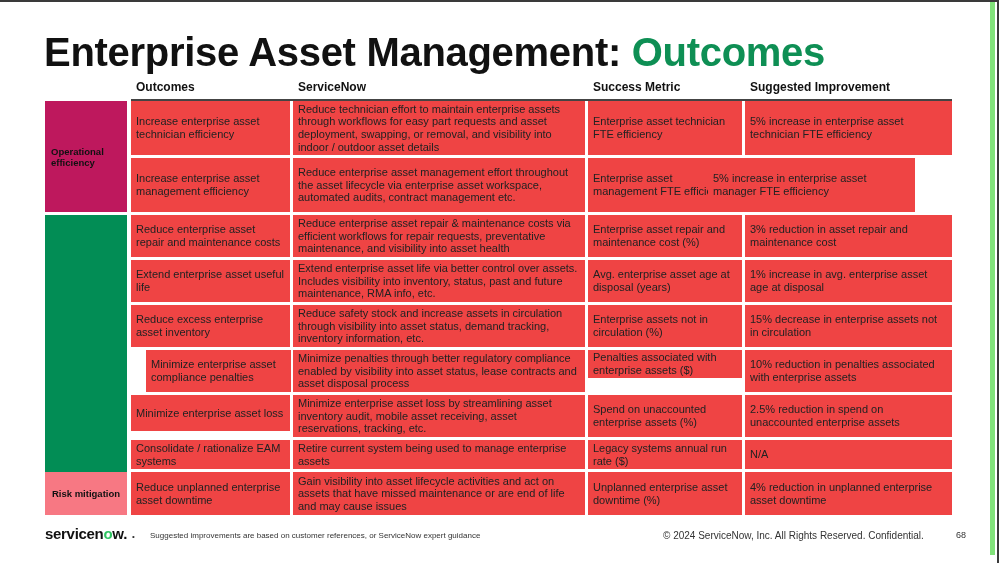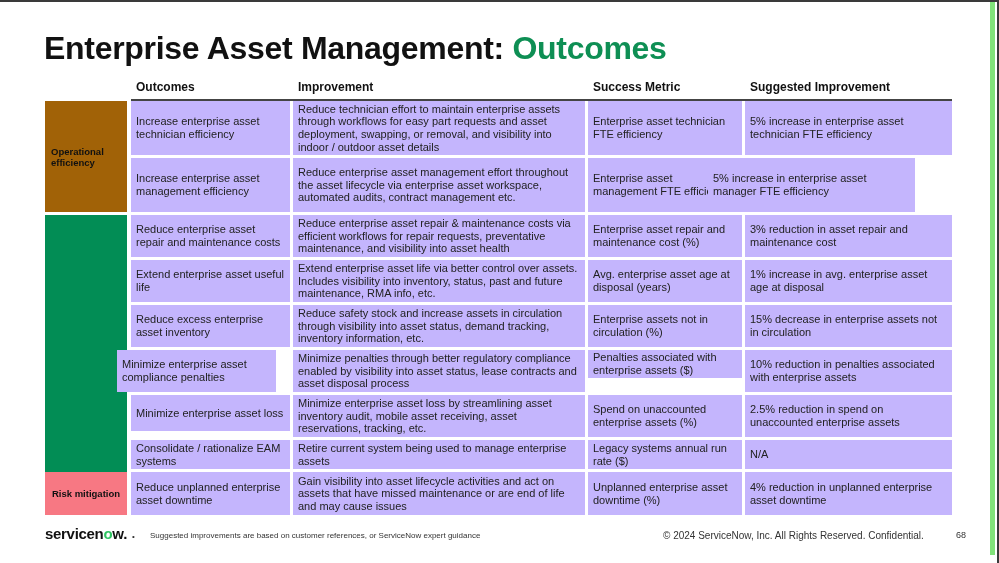--- a/index.html
+++ b/index.html
@@ -4,37 +4,37 @@
   <style>
     html, body { margin: 0; padding: 0; }
     body {
       width: 999px; height: 563px; position: relative; overflow: hidden;
       background: #ffffff; font-family: "Liberation Sans", sans-serif; color: #1a1a1a;
     }
     .frame-top { position: absolute; left: 0; top: 0; width: 999px; height: 2px; background: #3a3a3a; }
     .frame-right { position: absolute; right: 0; top: 0; width: 2px; height: 563px; background: #3a3a3a; }
     .accent-bar { position: absolute; left: 990px; top: 2px; width: 5px; height: 553px; background: #81e27a; }
     .title {
-      position: absolute; left: 44px; top: 30px; font-size: 32px; font-weight: bold;
+      position: absolute; left: 44px; top: 30px; font-size: 40px; font-weight: bold;
       letter-spacing: -0.3px; color: #111; white-space: nowrap;
     }
     .title .hl { color: #0e8f54; }
     .table { position: absolute; left: 45px; top: 80px; width: 907px; }
     .hdr { position: absolute; top: 0; height: 19px; font-size: 12px; font-weight: bold; color: #111; white-space: nowrap; }
     .hdr-line { position: absolute; left: 86px; top: 19px; width: 821px; height: 2px; background: #444; }
     .seg {
       position: absolute; left: 0; width: 82px; box-sizing: border-box;
       font-size: 9.5px; font-weight: bold; color: #111; padding: 0 6px;
       display: flex; align-items: center;
     }
-    .seg.op { background: #a16207; }
+    .seg.op { background: #be185d; }
     .seg.ct { background: #028d55; align-items: flex-end; padding-bottom: 10px; }
     .seg.rm { background: #f77883; justify-content: center; }
     .cell {
-      position: absolute; background: #c4b5fd; box-sizing: border-box;
+      position: absolute; background: #ef4444; box-sizing: border-box;
       font-size: 11px; line-height: 12.6px; color: #222; padding: 0 5px;
       display: flex; align-items: center;
     }
     .cell span { display: block; }
     .footer-logo {
       position: absolute; left: 45px; top: 525px; font-size: 15px; font-weight: bold; color: #111;
       letter-spacing: -0.3px;
     }
     .footer-logo .o { color: #2fc462; }
     .footer-bullet { position: absolute; left: 132px; top: 532px; font-size: 8px; color: #333; }
@@ -46,21 +46,21 @@
 <body>
 
 <div class="frame-top"></div>
 <div class="frame-right"></div>
 <div class="accent-bar"></div>
 
 <div class="title"><span>Enterprise Asset Management: </span><span class="hl">Outcomes</span></div>
 
 <div class="table">
   <div class="hdr" style="left:91px">Outcomes</div>
-  <div class="hdr" style="left:253px">Improvement</div>
+  <div class="hdr" style="left:253px">ServiceNow</div>
   <div class="hdr" style="left:548px">Success Metric</div>
   <div class="hdr" style="left:705px">Suggested Improvement</div>
   <div class="hdr-line"></div>
 
   <div class="seg op" style="top:21px;height:111px">
       <span>Operational efficiency</span>
     </div>
   <div class="seg ct" style="top:135px;height:295px">
       <span>Cost takeout</span>
     </div>
@@ -126,21 +126,21 @@
   <div class="cell" style="left:248px;top:225px;width:292px;height:42px">
       <span>Reduce safety stock and increase assets in circulation through visibility into asset status, demand tracking, inventory information, etc.</span>
     </div>
   <div class="cell" style="left:543px;top:225px;width:154px;height:42px">
       <span>Enterprise assets not in circulation (%)</span>
     </div>
   <div class="cell" style="left:700px;top:225px;width:207px;height:42px">
       <span>15% decrease in enterprise assets not in circulation</span>
     </div>
 
-  <div class="cell" style="left:72px;top:270px;width:159px;height:42px">
+  <div class="cell" style="left:101px;top:270px;width:145px;height:42px">
       <span>Minimize enterprise asset compliance penalties</span>
     </div>
   <div class="cell" style="left:248px;top:270px;width:292px;height:42px">
       <span>Minimize penalties through better regulatory compliance enabled by visibility into asset status, lease contracts and asset disposal process</span>
     </div>
   <div class="cell" style="left:543px;top:270px;width:154px;height:28px">
       <span>Penalties associated with enterprise assets ($)</span>
     </div>
   <div class="cell" style="left:700px;top:270px;width:207px;height:42px">
       <span>10% reduction in penalties associated with enterprise assets</span>

